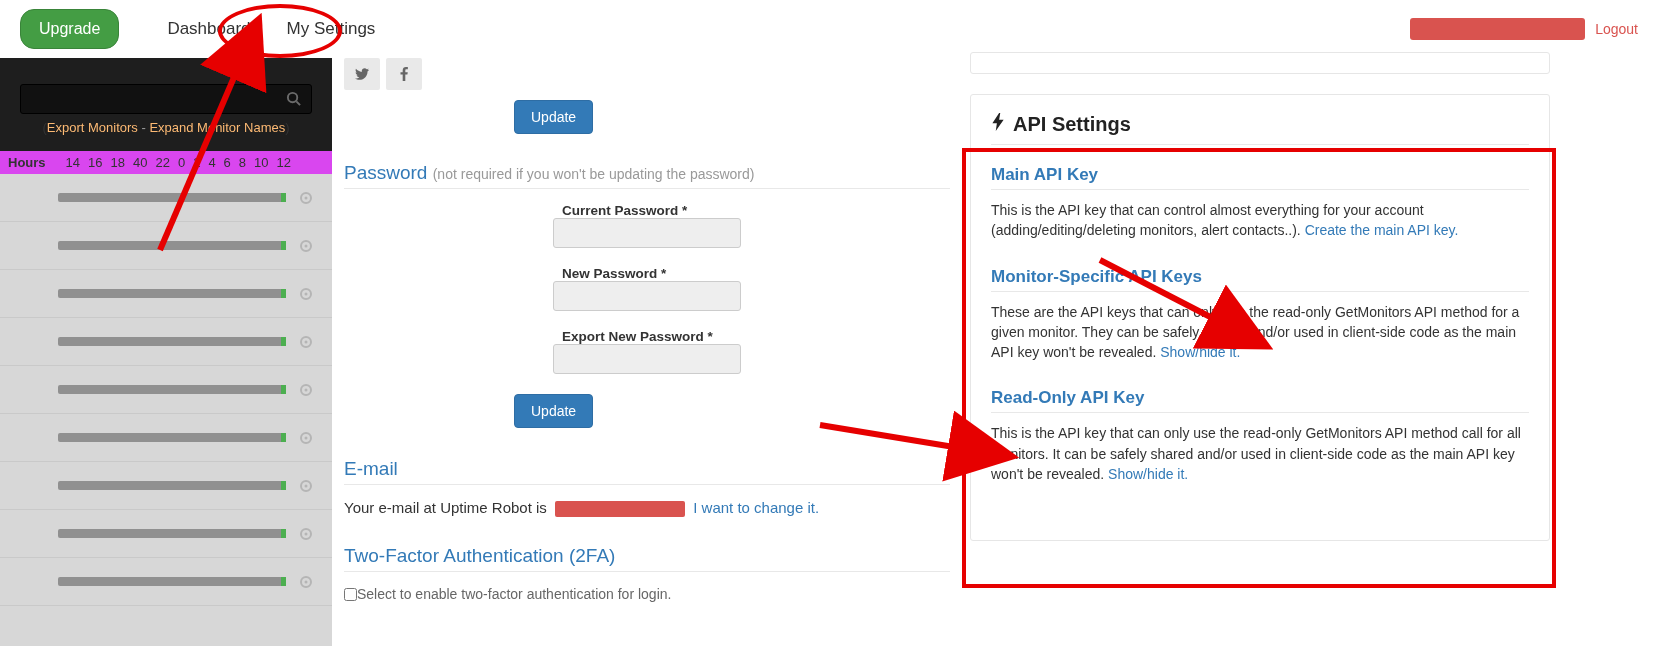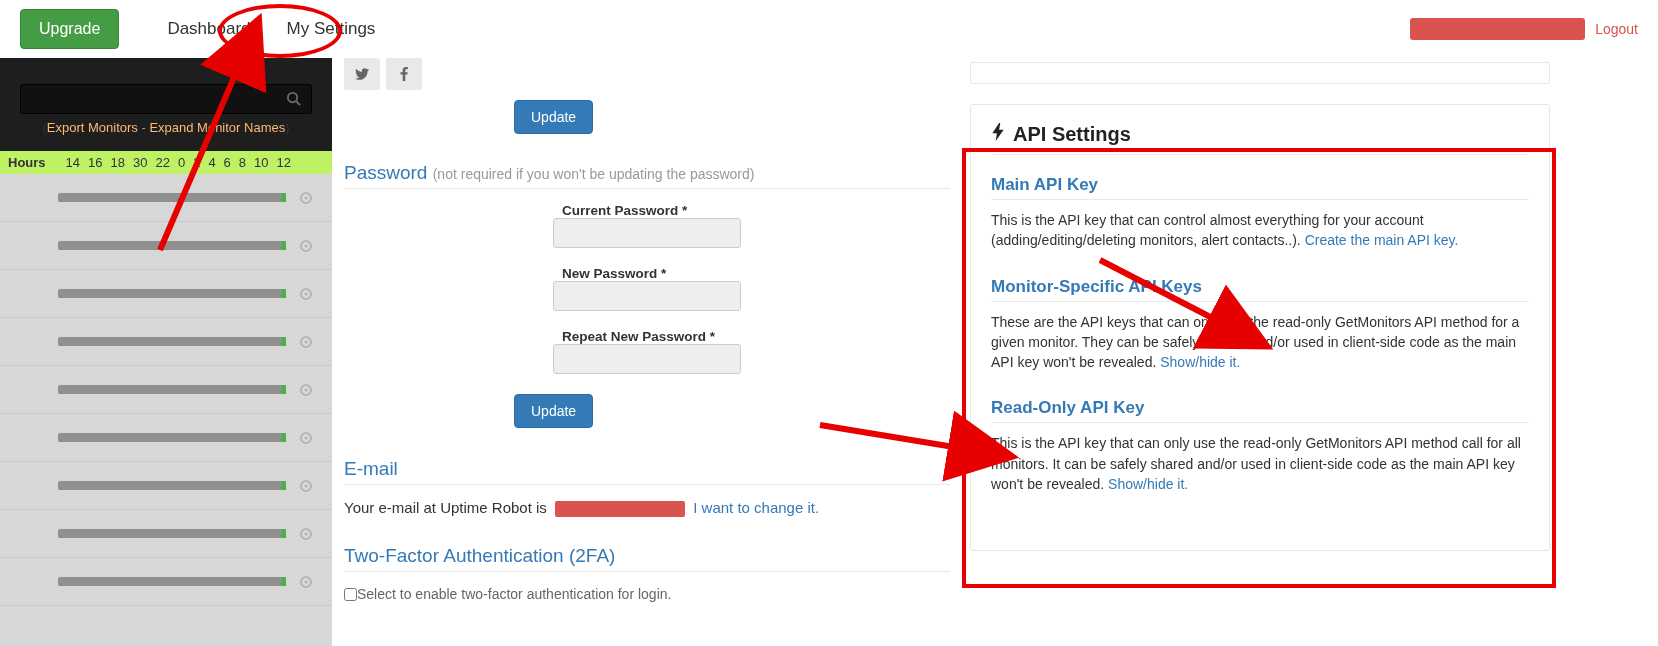--- a/index.html
+++ b/index.html
@@ -1,37 +1,37 @@
 <!DOCTYPE html>
 <html><head>
 <meta charset="utf-8">
 <style>
   * { box-sizing: border-box; margin: 0; padding: 0; }
   body { font-family: "Helvetica Neue", Arial, sans-serif; font-size: 14px; color: #333; background: #fff; width: 1658px; height: 646px; overflow: hidden; position: relative; }
 
   
   .topnav { height: 58px; display: flex; align-items: center; padding: 0 20px; background: #fff; position: relative; }
-  .upgrade-btn { background: #449d44; color: #fff; border: 1px solid #398439; border-radius: 4px; padding: 10px 18px; font-size: 16px; cursor: pointer; }
+  .upgrade-btn { background: #449d44; color: #fff; border: 1px solid #398439; border-radius: 14px; padding: 10px 18px; font-size: 16px; cursor: pointer; }
   .nav-item { padding: 0 18px; color: #333; cursor: pointer; font-size: 17px; }
   .nav-spacer { flex: 1; }
   .user-blob { width: 175px; height: 22px; background: #d9534f; border-radius: 3px; margin-right: 10px; }
   .logout { color: #d9534f; cursor: pointer; }
 
   
   .annot-circle { position: absolute; left: 218px; top: 4px; width: 124px; height: 54px; border: 4px solid #e60000; border-radius: 50%; pointer-events: none; }
 
   
   .sidebar { position: absolute; top: 58px; left: 0; width: 332px; background: #d7d7d7; height: 588px; }
   .sidebar-top { background: #1e1e1e; padding: 26px 20px 6px; }
   .search-box { background: #111; border: 1px solid #000; border-radius: 3px; height: 30px; position: relative; }
   .search-icon { position: absolute; right: 10px; top: 6px; color: #6b6b6b; }
   .sidebar-links { text-align: center; padding: 6px 0 10px; font-size: 13px; }
   .sidebar-links a { color: #fdba74; cursor: pointer; }
   .sidebar-links span { color: #9e9e9e; }
-  .hours-row { display: flex; align-items: center; padding: 4px 8px; font-size: 13px; color: #333; background: #bef264; }
+  .hours-row { display: flex; align-items: center; padding: 4px 8px; font-size: 13px; color: #333; background: #d946ef; }
   .hours-row b { font-weight: bold; margin-right: 16px; }
   .hours-row .tick { margin: 0 4px; }
   .monitor-row { height: 48px; display: flex; align-items: center; padding: 0 18px 0 58px; border-bottom: 1px solid #c9c9c9; }
   .monitor-bar { flex: 1; height: 9px; background: #909090; border-radius: 2px; position: relative; }
   .monitor-bar::after { content: ""; position: absolute; right: 0; top: 0; height: 9px; width: 5px; background: #4caf50; }
   .gear { width: 16px; height: 16px; margin-left: 12px; color: #b5b5b5; cursor: pointer; }
 
   
   .center { position: absolute; left: 332px; top: 58px; width: 630px; padding: 0 12px; }
   .social-btns { display: flex; gap: 6px; }
@@ -42,21 +42,21 @@
   .form-row { display: flex; align-items: center; margin-bottom: 18px; flex-direction: column; }
   .form-row label { width: 170px; font-size: 13.5px; color: #333; font-weight: bold; }
   .form-row input[type="password"] { width: 188px; height: 30px; background: #eee; border: 1px solid #ccc; border-radius: 3px; padding: 0 8px; }
   .update-wrap { margin-left: 170px; margin-top: 20px; margin-bottom: 30px; }
   .email-text { font-size: 15px; color: #333; }
   .email-redact { display: inline-block; width: 130px; height: 16px; background: #d9534f; vertical-align: middle; border-radius: 2px; margin: 0 4px; }
   .link { color: #337ab7; cursor: pointer; }
   .tfa-row { display: flex; align-items: center; font-size: 14px; color: #666; }
 
   
-  .right { position: absolute; left: 970px; top: 62px; width: 580px; }
+  .right { position: absolute; left: 970px; top: 52px; width: 580px; }
   .right-top-box { height: 16px; border: 1px solid #e6e6e6; border-radius: 3px; background: #fff; margin-bottom: 20px; padding: 10px; }
   .api-box { border: 1px solid #e6e6e6; border-radius: 3px; background: #fff; padding: 18px 20px 30px; }
   .api-box h2 { font-size: 20px; font-weight: bold; color: #222; border-bottom: 1px solid #e8e8e8; padding-bottom: 8px; margin-bottom: 20px; display: flex; align-items: center; gap: 8px; }
   .api-section h3 { color: #337ab7; font-size: 17px; font-weight: bold; border-bottom: 1px solid #e8e8e8; padding-bottom: 4px; margin-bottom: 10px; }
   .api-section p { font-size: 14px; color: #333; line-height: 1.45; margin-bottom: 26px; }
 
   
   .annot-svg { position: absolute; top: 0; left: 0; pointer-events: none; }
 
   .red-box { position: absolute; border: 4px solid #e60000; pointer-events: none; }
@@ -86,21 +86,21 @@
     </div>
     <div class="sidebar-links">
       (<a>Export Monitors</a><span> - </span><a>Expand Monitor Names</a>)
     </div>
   </div>
   <div class="hours-row">
     <b>Hours</b>
     <span class="tick">14</span>
     <span class="tick">16</span>
     <span class="tick">18</span>
-    <span class="tick">30</span>
+    <span class="tick">40</span>
     <span class="tick">22</span>
     <span class="tick">0</span>
     <span class="tick">2</span>
     <span class="tick">4</span>
     <span class="tick">6</span>
     <span class="tick">8</span>
     <span class="tick">10</span>
     <span class="tick">12</span>
   </div>
 
@@ -191,21 +191,21 @@
   </h3>
   <div class="form-row">
     <label>Current Password *</label>
     <input type="password" style="">
   </div>
   <div class="form-row">
     <label>New Password *</label>
     <input type="password" style="">
   </div>
   <div class="form-row">
-    <label>Repeat New Password *</label>
+    <label>Export New Password *</label>
     <input type="password" style="">
   </div>
   <div class="update-wrap">
     <button class="btn-primary">Update</button>
   </div>
 
   <h3 class="section-title">E-mail</h3>
   <p class="email-text">
     <span>Your e-mail at Uptime Robot is</span>
     <span class="email-redact"></span>

